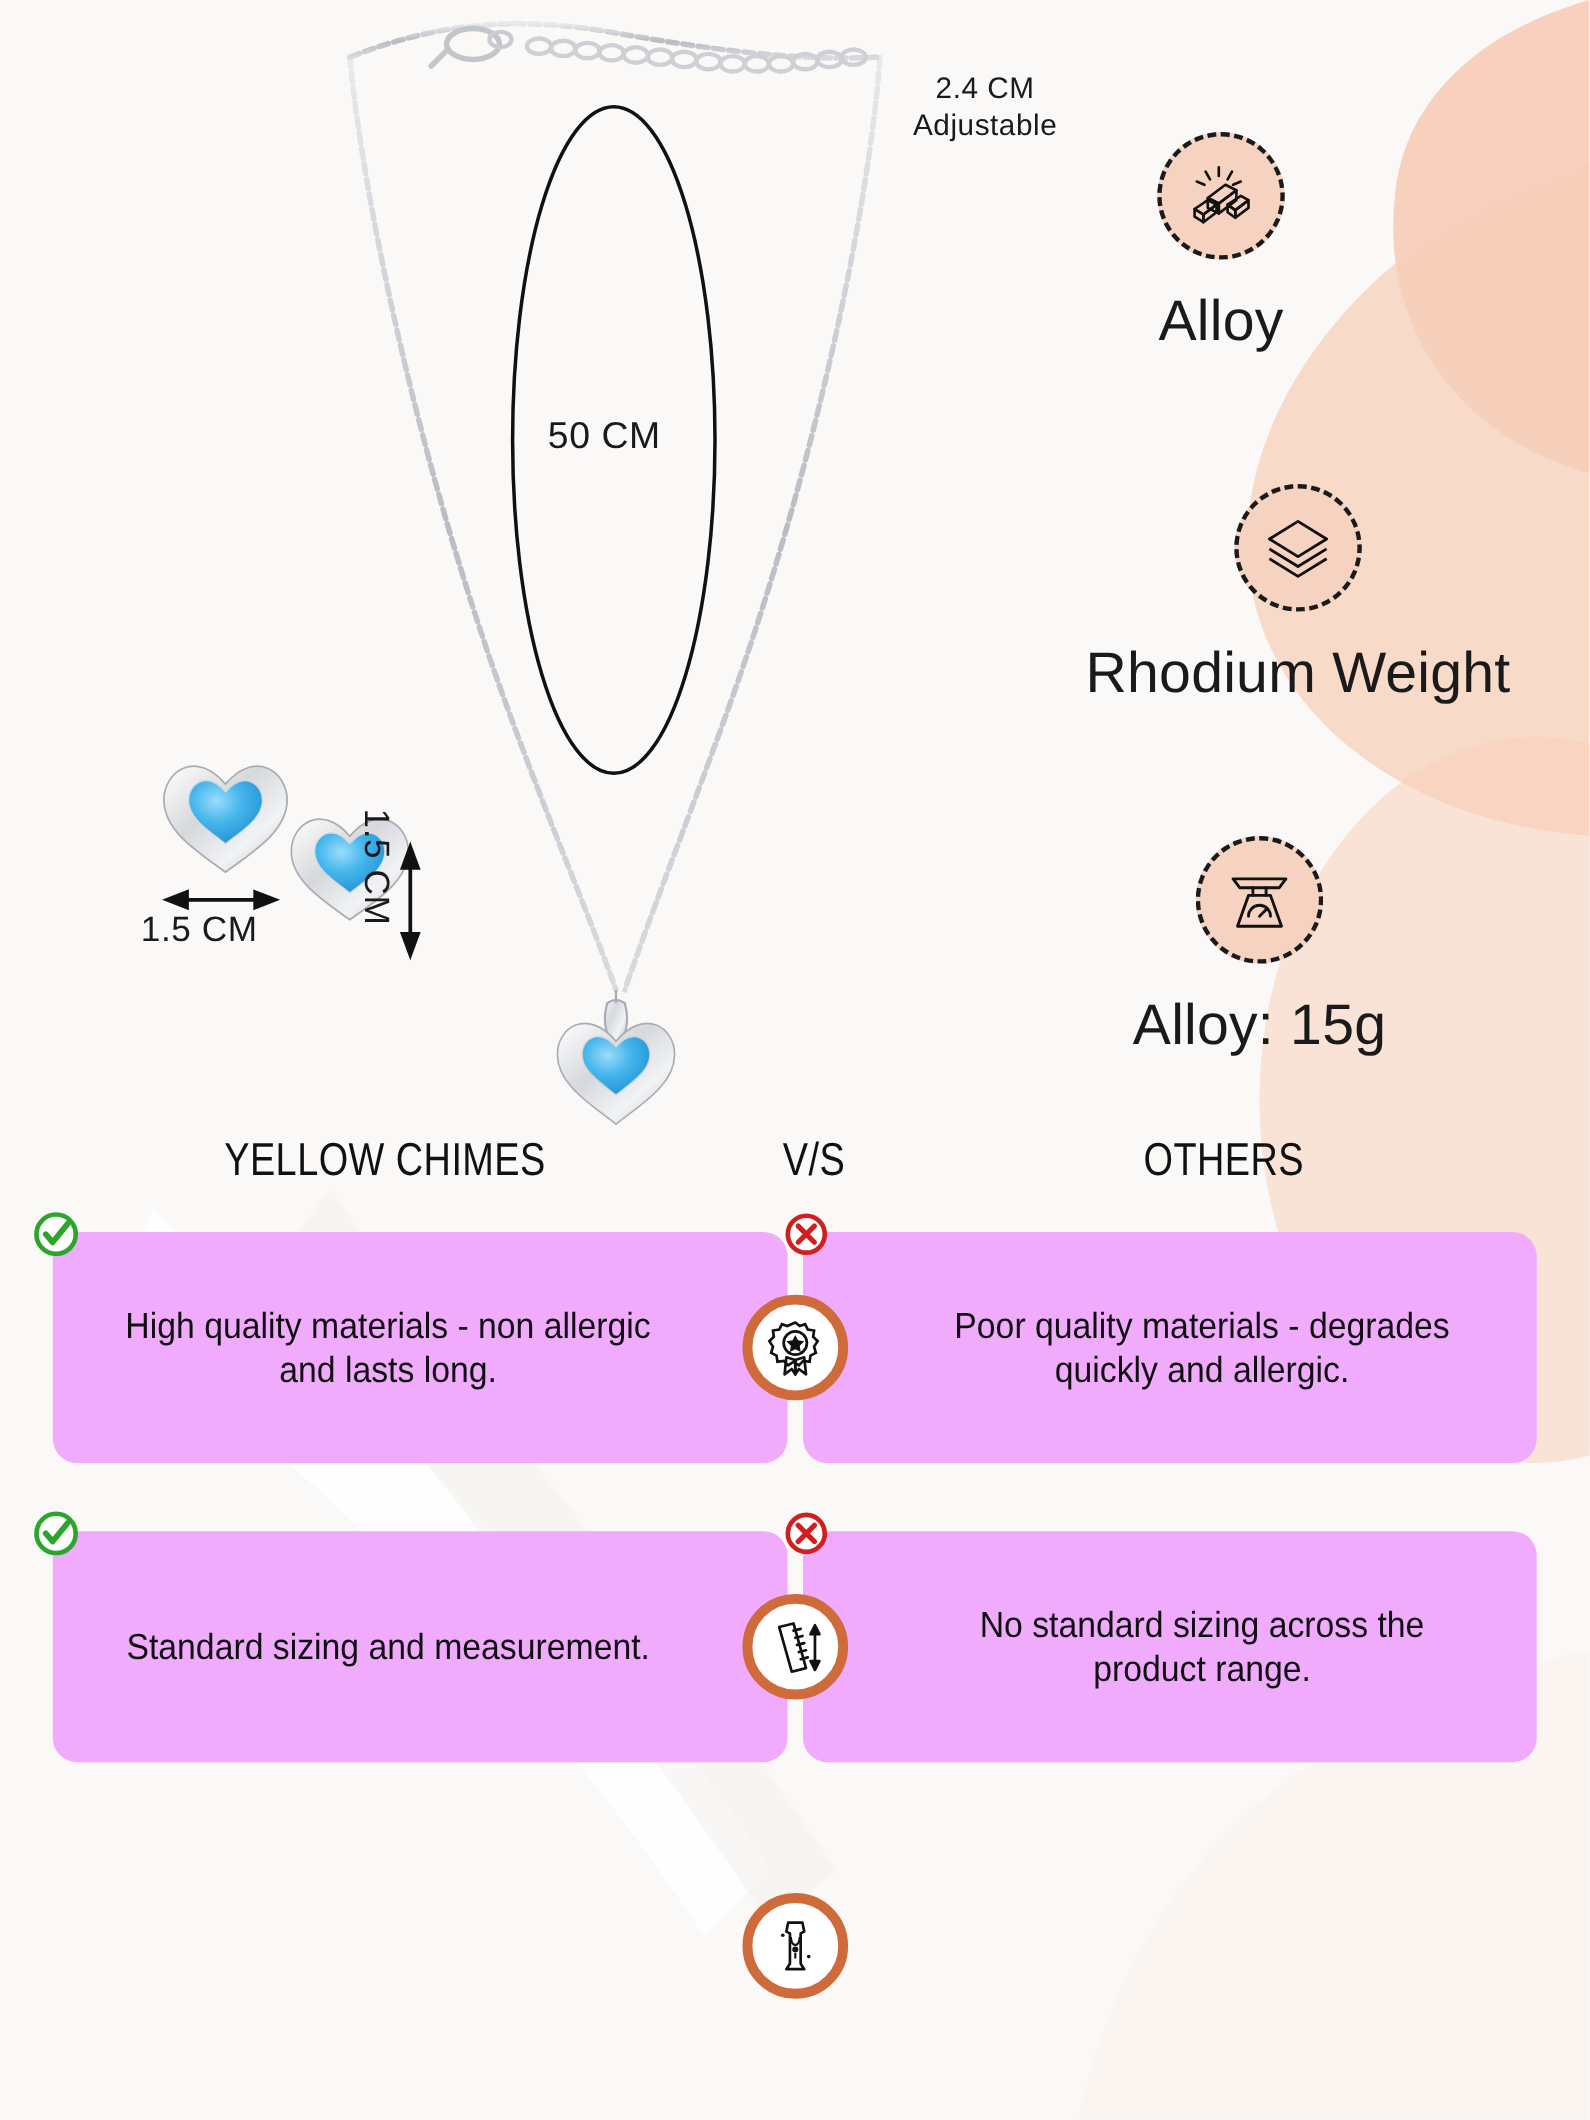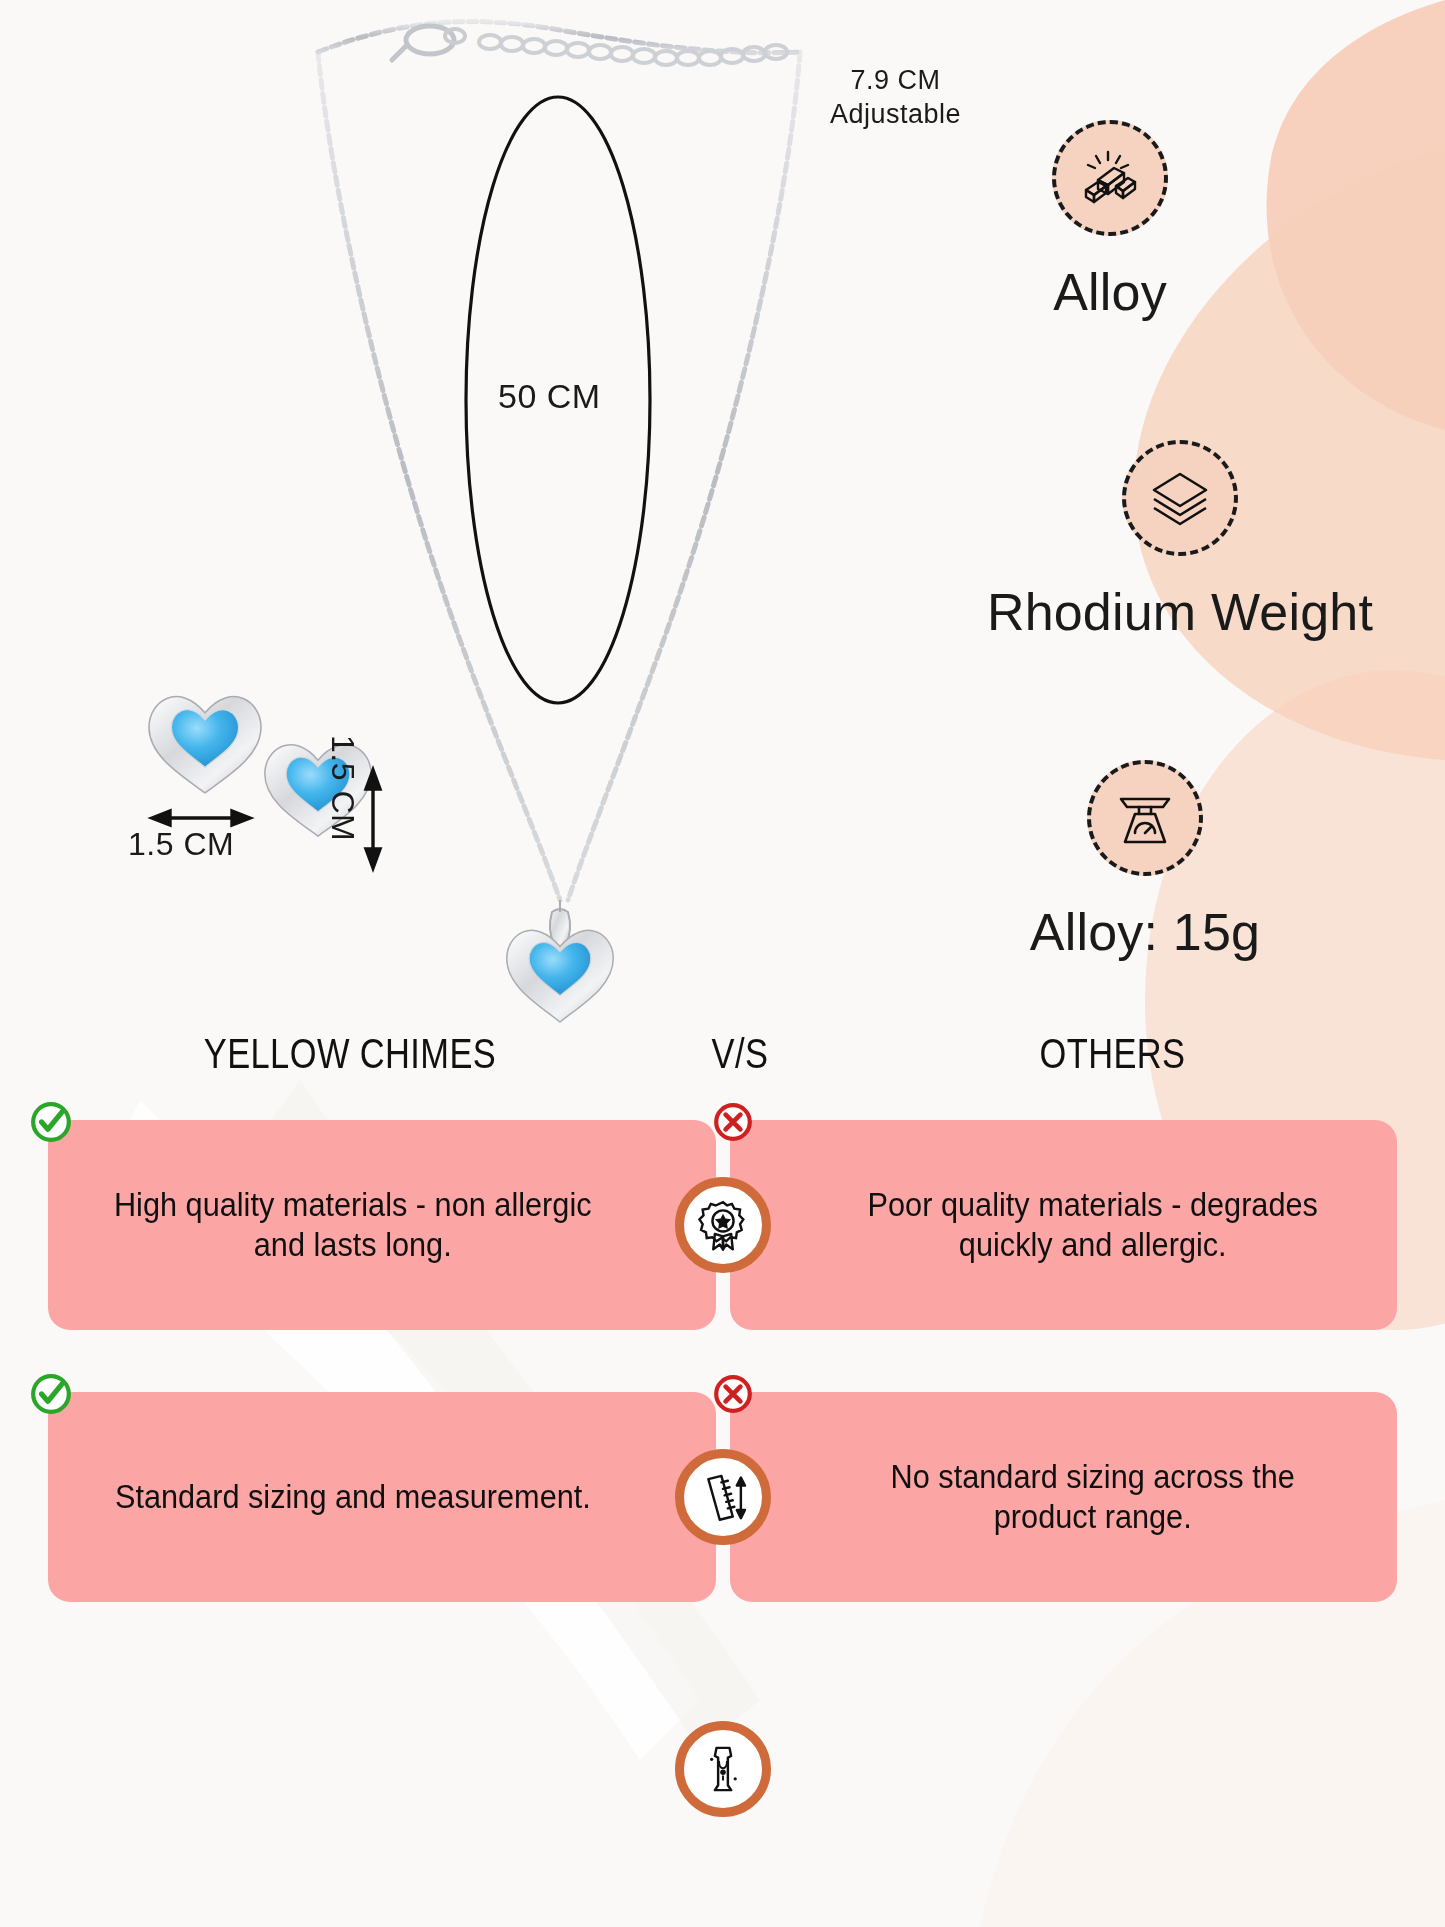--- a/index.html
+++ b/index.html
@@ -70,21 +70,21 @@
     letter-spacing:.5px;
     text-align:center;
   }
   .head-left  { flex:0 0 620px; }
   .head-mid   { flex:0 0 160px; }
   .head-right { flex:1; }
 
   .row { position:relative; height:210px; margin-bottom:62px; }
   .panels { display:flex; gap:14px; padding:0 48px; height:100%; }
   .panel {
-    flex:1; background:#fca5a5;
+    flex:1; background:#f0abfc;
     border-radius:22px;
     display:flex; align-items:center; justify-content:center;
     position:relative;
     padding:0 38px;
   }
   .panel.left  { padding-right:96px; }
   .panel.right { padding-left:96px; }
   .panel p {
     font-size:33px; line-height:1.22; color:#101010;
     text-align:center;
@@ -196,21 +196,21 @@
     </g>
 
     <g stroke="#111" stroke-width="3.4" fill="#111">
       <line x1="373" y1="778" x2="373" y2="860"></line>
       <path d="M373 770 L366 789 L380 789 Z"></path>
       <path d="M373 868 L366 849 L380 849 Z"></path>
     </g>
   </svg>
 
   <div class="dim-label dim-50">50 CM</div>
-  <div class="dim-label dim-55">7.9 CM
+  <div class="dim-label dim-55">2.4 CM
 Adjustable</div>
   <div class="dim-label dim-15h">1.5 CM</div>
   <div class="dim-label dim-15v">1.5 CM</div>
 </div>
 
 <div class="features">
 
   <div class="feature f1">
     <div class="badge">
       <svg viewBox="0 0 64 64" fill="none" stroke="#111" stroke-width="2.4" stroke-linejoin="round" stroke-linecap="round">

